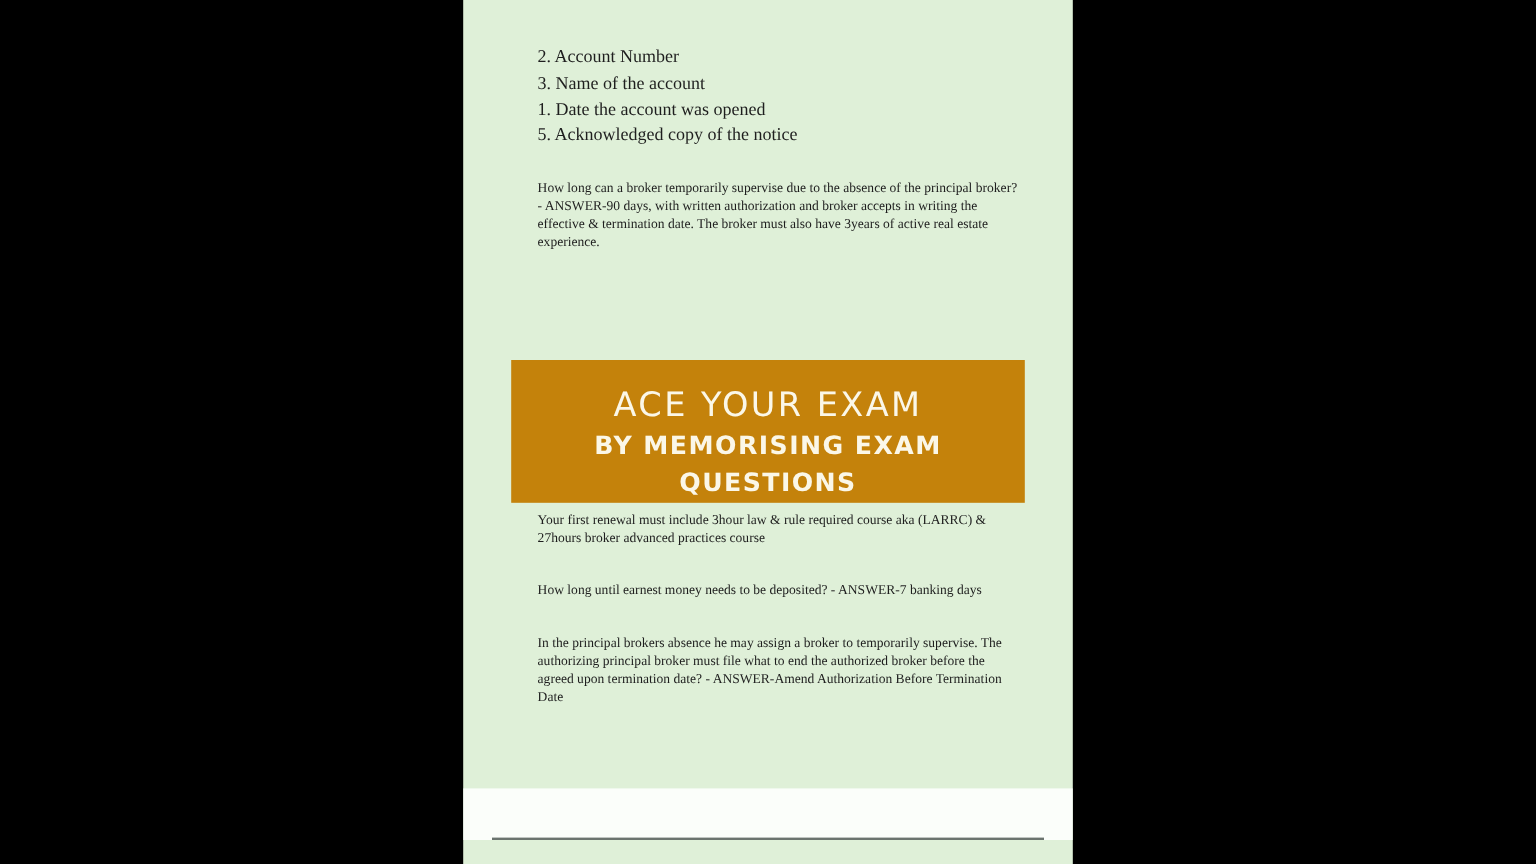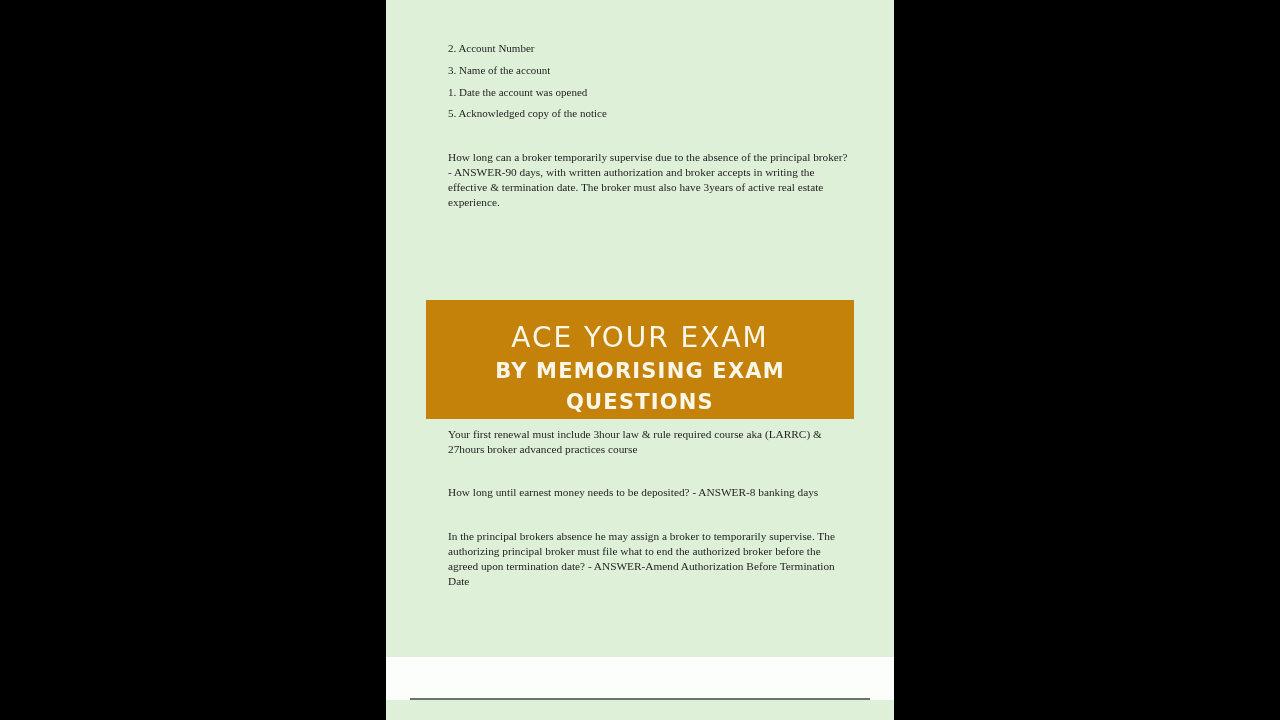--- a/index.html
+++ b/index.html
@@ -32,21 +32,21 @@
     font-family: "Liberation Serif", "DejaVu Serif", serif;
     font-size: 11.3px;
     line-height: 15px;
     color: #1e1e1e;
     margin: 0;
   }
   .list-item {
     position: absolute;
     left: 62px;
     font-family: "Liberation Serif", "DejaVu Serif", serif;
-    font-size: 11px;
+    font-size: 15px;
     line-height: 15px;
     color: #1e1e1e;
     white-space: nowrap;
   }
   .hidden-line {
     position: absolute;
     left: 62px;
     top: 295px;
     width: 400px;
     font-family: "Liberation Serif", "DejaVu Serif", serif;
@@ -114,20 +114,20 @@
 
     <div class="hidden-line">&nbsp;</div>
 
     <div class="banner">
       <div class="b1">ACE YOUR EXAM</div>
       <div class="b2">BY MEMORISING EXAM QUESTIONS</div>
     </div>
 
     <p class="doc-text" style="top:427px;">Your first renewal must include 3hour law &amp; rule required course aka (LARRC) &amp; 27hours broker advanced practices course</p>
 
-    <p class="doc-text" style="top:485px;">How long until earnest money needs to be deposited? - ANSWER-8 banking days</p>
+    <p class="doc-text" style="top:485px;">How long until earnest money needs to be deposited? - ANSWER-7 banking days</p>
 
     <p class="doc-text" style="top:529px;">In the principal brokers absence he may assign a broker to temporarily supervise. The authorizing principal broker must file what to end the authorized broker before the agreed upon termination date? - ANSWER-Amend Authorization Before Termination Date</p>
 
     <div class="footer-strip"></div>
     <div class="footer-rule"></div>
   </div>
 </div>
 
 </body></html>

